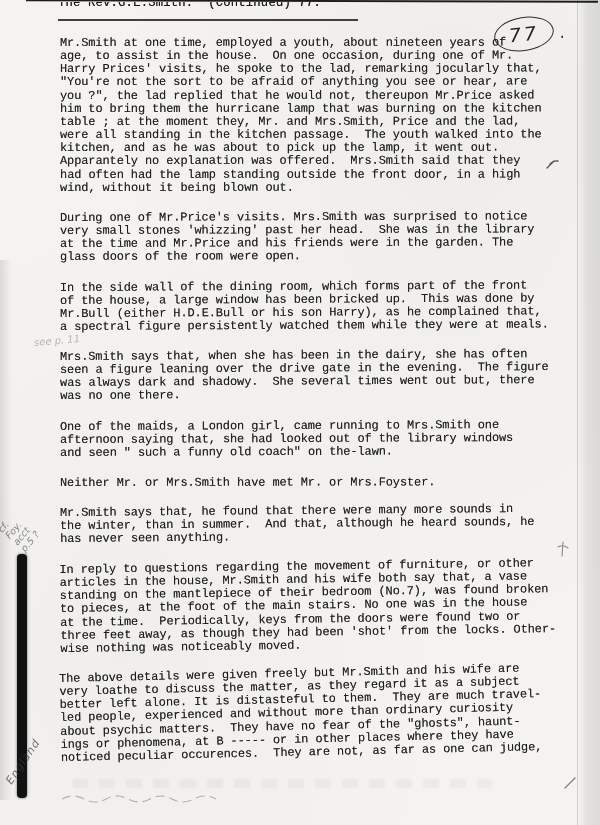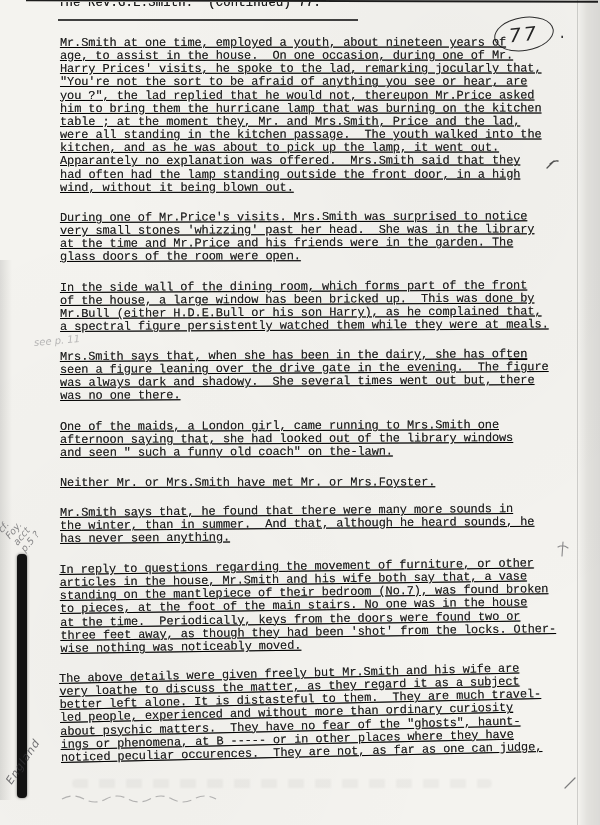--- a/index.html
+++ b/index.html
@@ -35,21 +35,21 @@
 
   
   .pn-ellipse{position:absolute;left:494px;top:17px;width:58px;height:32px;
     border:1.8px solid #2d2d2d;border-radius:50%;transform:rotate(-9deg);
     display:flex;align-items:center;justify-content:center;}
   .pn-ellipse span{font-family:"DejaVu Sans",sans-serif;font-style:italic;
     font-size:19px;letter-spacing:3px;color:#242424;transform:rotate(3deg);}
   .pn-period{position:absolute;left:558px;top:26px;font-size:14px;color:#333;}
 
   
-  .text-block{position:absolute;left:60px;top:37px;width:518px;text-decoration:underline;}
+  .text-block{position:absolute;left:60px;top:37px;width:518px;}
   .para{
     margin:0 0 17px 0;font-size:12px;line-height:13.15px;letter-spacing:-0.12px;
     color:#1d1d1d;white-space:pre-wrap;
     text-shadow:0 0 0.45px rgba(20,20,20,0.55);
     transform-origin:left center;
   }
   .p1{transform:rotate(-0.05deg);}
   .p2{transform:rotate(-0.2deg);}
   .p3{transform:rotate(-0.3deg);}
   .p4{transform:rotate(-0.35deg);}

